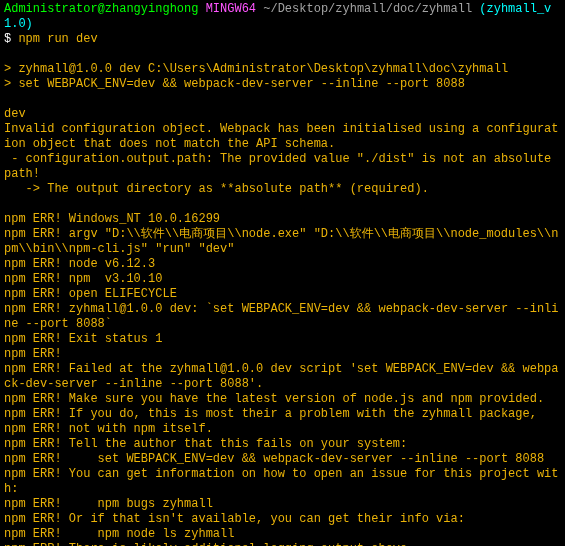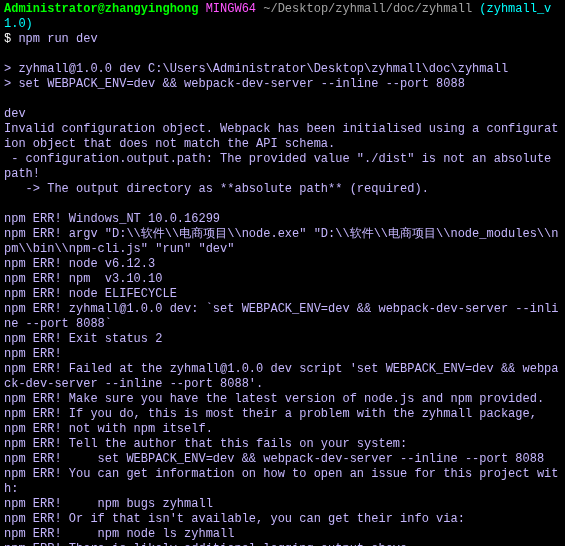--- a/index.html
+++ b/index.html
@@ -13,48 +13,48 @@
   .terminal {
     font-family: "Consolas", "Courier New", monospace;
     font-size: 12px;
     line-height: 15px;
     color: #c0c0c0;
     white-space: pre-wrap;
     word-break: break-all;
     padding: 2px 4px;
     background: #000;
   }
-  .grn { color: #00ff00; font-weight: bold; }
+  .grn { color: #00ff00; }
   .mag { color: #ff55ff; }
   .yel { color: #a3a3a3; }
   .cyn { color: #00ffff; }
   .wht { color: #ffffff; }
-  .dim { color: #c4b5fd; }
+  .dim { color: #eab308; }
 </style>
 </head>
 <body>
 
 <div class="terminal"><span class="grn">Administrator@zhangyinghong</span> <span class="mag">MINGW64</span> <span class="yel">~/Desktop/zyhmall/doc/zyhmall</span> <span class="cyn">(zyhmall_v1.0)</span>
 <span class="wht">$</span> <span class="dim">npm run dev</span>
 <span class="dim"></span>
 <span class="dim">&gt; zyhmall@1.0.0 dev C:\Users\Administrator\Desktop\zyhmall\doc\zyhmall</span>
 <span class="dim">&gt; set WEBPACK_ENV=dev &amp;&amp; webpack-dev-server --inline --port 8088</span>
 <span class="dim"></span>
 <span class="dim">dev</span>
 <span class="dim">Invalid configuration object. Webpack has been initialised using a configuration object that does not match the API schema.</span>
 <span class="dim"> - configuration.output.path: The provided value "./dist" is not an absolute path!</span>
 <span class="dim">   -&gt; The output directory as **absolute path** (required).</span>
 <span class="dim"></span>
 <span class="dim">npm ERR! Windows_NT 10.0.16299</span>
 <span class="dim">npm ERR! argv "D:\\软件\\电商项目\\node.exe" "D:\\软件\\电商项目\\node_modules\\npm\\bin\\npm-cli.js" "run" "dev"</span>
 <span class="dim">npm ERR! node v6.12.3</span>
 <span class="dim">npm ERR! npm  v3.10.10</span>
-<span class="dim">npm ERR! node ELIFECYCLE</span>
+<span class="dim">npm ERR! open ELIFECYCLE</span>
 <span class="dim">npm ERR! zyhmall@1.0.0 dev: `set WEBPACK_ENV=dev &amp;&amp; webpack-dev-server --inline --port 8088`</span>
-<span class="dim">npm ERR! Exit status 2</span>
+<span class="dim">npm ERR! Exit status 1</span>
 <span class="dim">npm ERR!</span>
 <span class="dim">npm ERR! Failed at the zyhmall@1.0.0 dev script 'set WEBPACK_ENV=dev &amp;&amp; webpack-dev-server --inline --port 8088'.</span>
 <span class="dim">npm ERR! Make sure you have the latest version of node.js and npm provided.</span>
 <span class="dim">npm ERR! If you do, this is most their a problem with the zyhmall package,</span>
 <span class="dim">npm ERR! not with npm itself.</span>
 <span class="dim">npm ERR! Tell the author that this fails on your system:</span>
 <span class="dim">npm ERR!     set WEBPACK_ENV=dev &amp;&amp; webpack-dev-server --inline --port 8088</span>
 <span class="dim">npm ERR! You can get information on how to open an issue for this project with:</span>
 <span class="dim">npm ERR!     npm bugs zyhmall</span>
 <span class="dim">npm ERR! Or if that isn't available, you can get their info via:</span>

